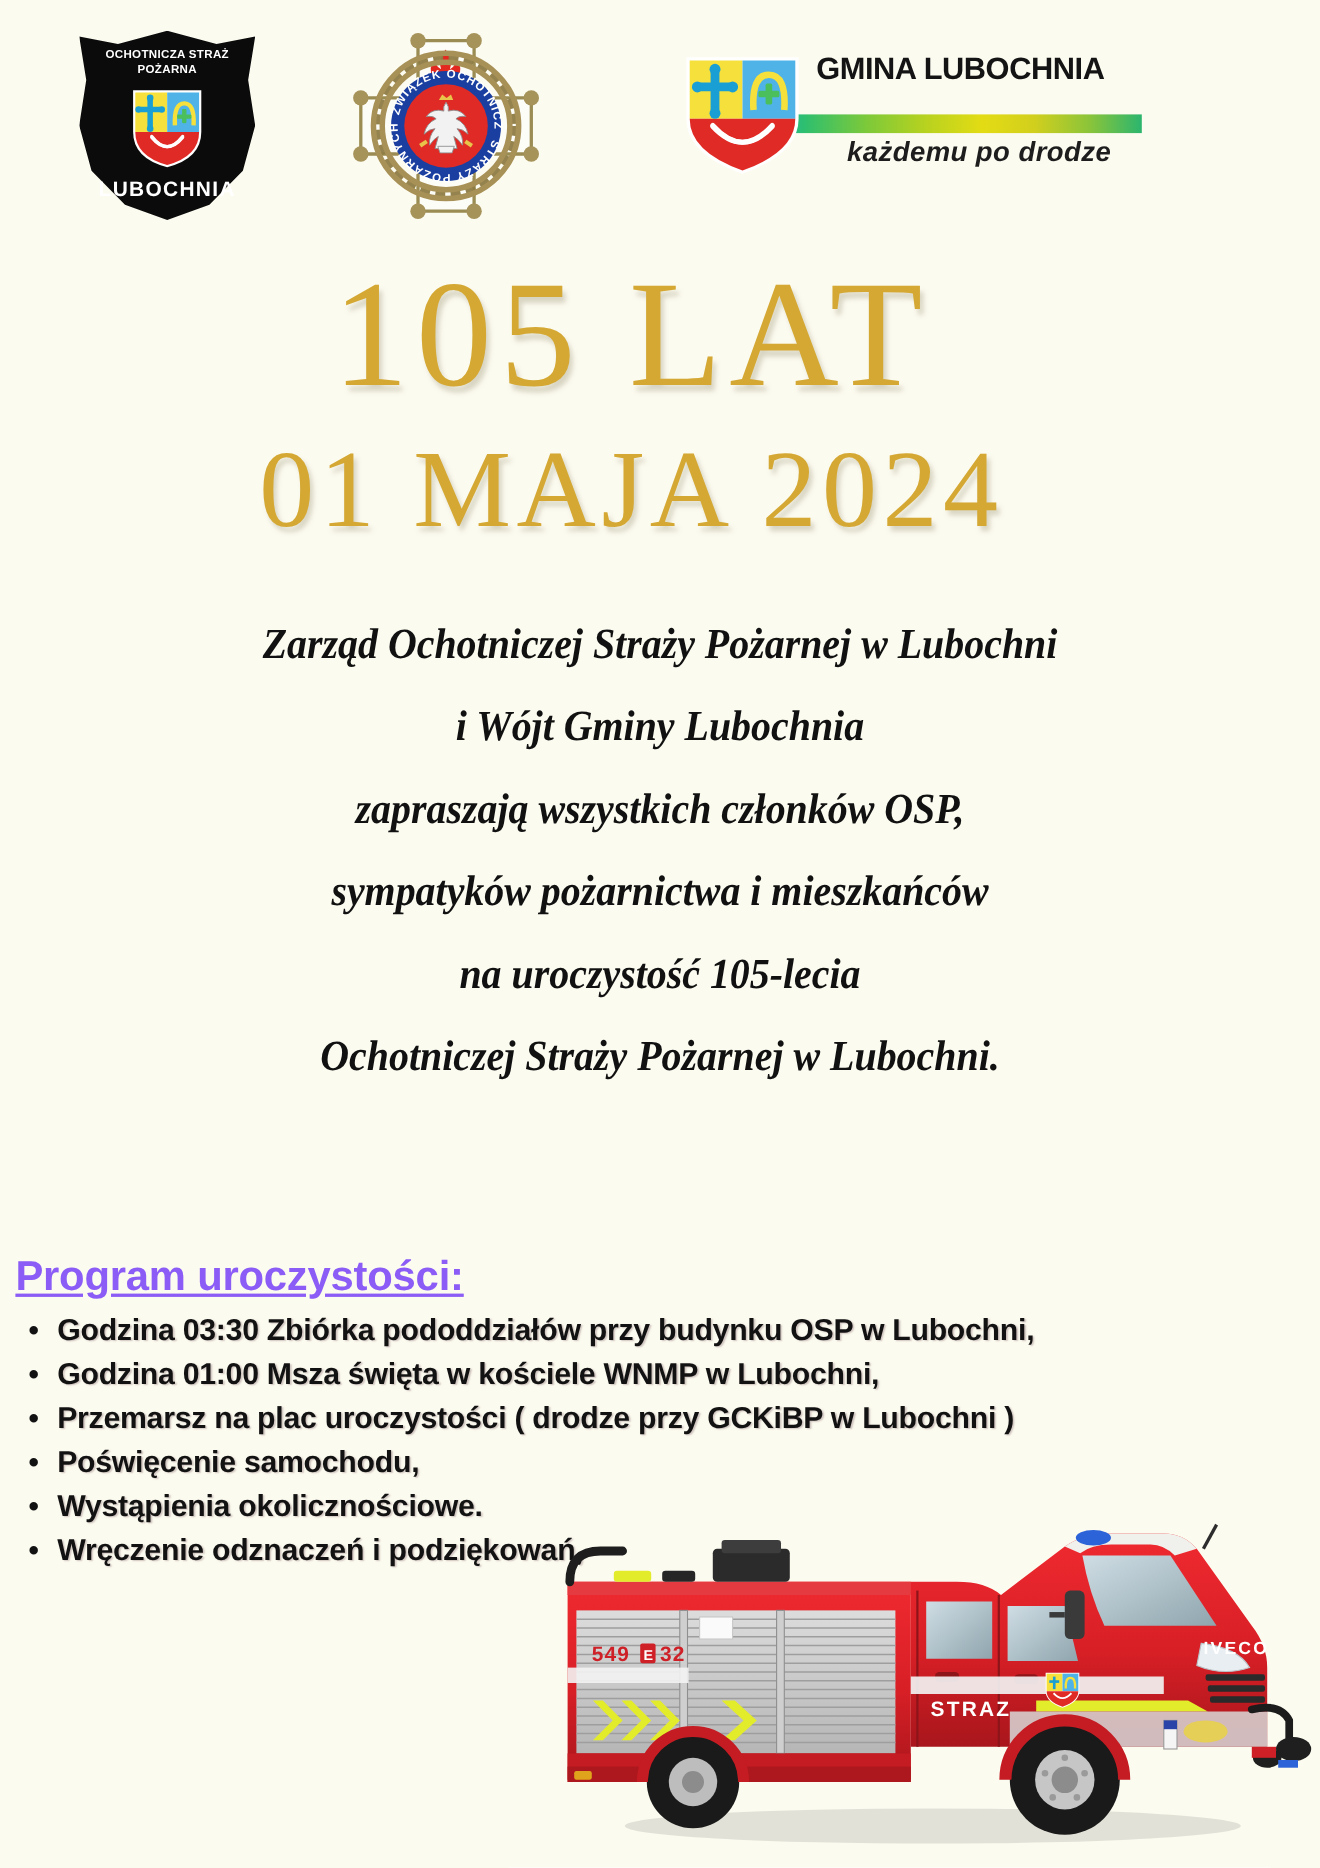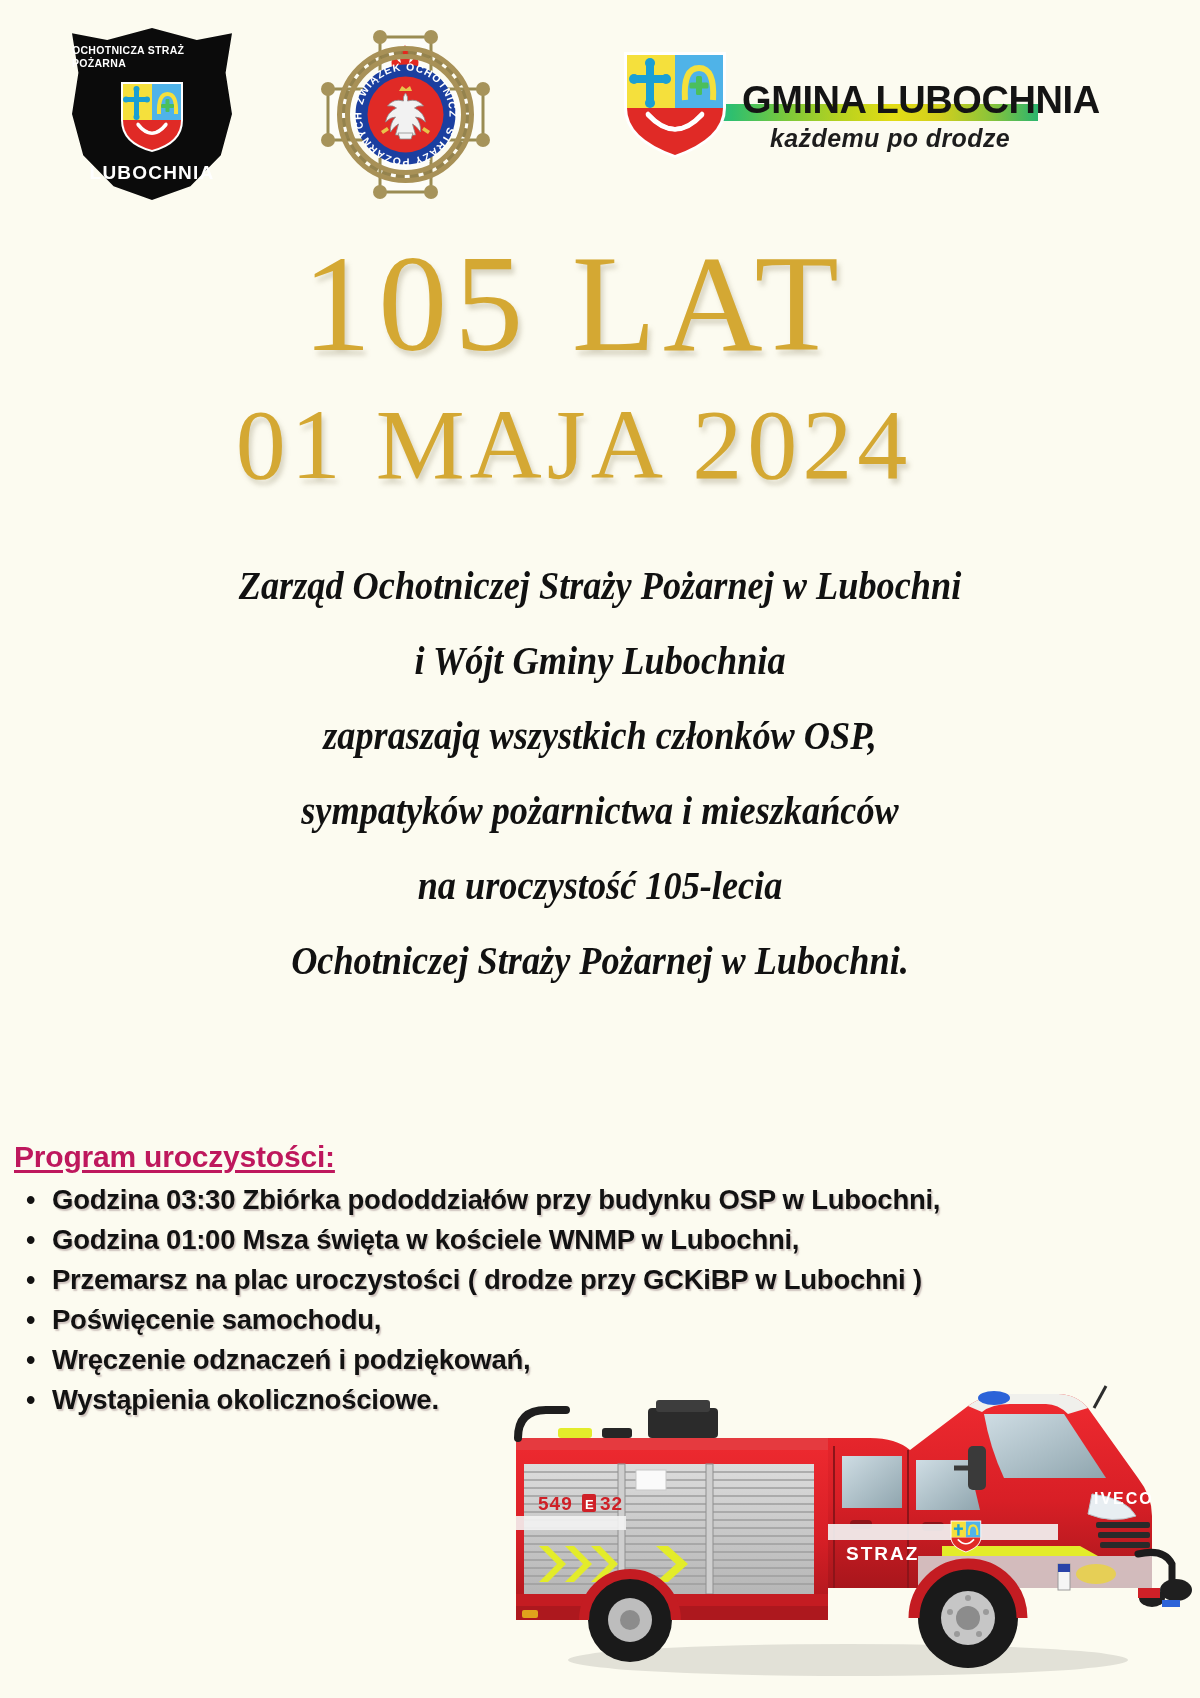--- a/index.html
+++ b/index.html
@@ -41,20 +41,21 @@
     background: #0b0b0b;
     -webkit-clip-path: polygon(50% 0%, 78% 7%, 100% 3%, 96% 26%, 100% 50%, 93% 74%, 74% 92%, 50% 100%, 26% 92%, 7% 74%, 0% 50%, 4% 26%, 0% 3%, 22% 7%);
     clip-path: polygon(50% 0%, 78% 7%, 100% 3%, 96% 26%, 100% 50%, 93% 74%, 74% 92%, 50% 100%, 26% 92%, 7% 74%, 0% 50%, 4% 26%, 0% 3%, 22% 7%);
     box-shadow: 0 0 0 3px #ffffff;
   }
   .osp-shield .txt-top {
     position: absolute;
     top: 16px;
     left: 0;
     width: 100%;
+    text-align: center;
     color: #fff;
     font-size: 10.5px;
     font-weight: bold;
     letter-spacing: .3px;
     line-height: 13px;
   }
   .osp-shield .txt-bottom {
     position: absolute;
     bottom: 16px;
     left: 0;
@@ -114,27 +115,26 @@
     height: 17px;
     background: linear-gradient(90deg,
       #0aa0d8 0%, #13b3c8 9%, #2fbf6e 22%, #7cc93a 36%,
       #b8d21f 50%, #e3dc14 63%, #d2cf1d 75%, #8ac43a 88%, #2bb56e 100%);
     z-index: 1;
   }
   .gmina .gtitle {
     position: absolute;
     left: 120px;
     top: -3px;
-    font-size: 38px;
+    font-size: 28px;
     font-weight: bold;
     letter-spacing: -0.4px;
     color: #141414;
     z-index: 4;
     white-space: nowrap;
-    margin-top: 32px;
   }
   .gmina .gtag {
     position: absolute;
     left: 148px;
     top: 74px;
     font-size: 25px;
     font-style: italic;
     font-weight: bold;
     color: #1d1d1d;
     letter-spacing: 0.4px;
@@ -188,23 +188,23 @@
   }
 
   
   .program {
     position: absolute;
     left: 14px;
     top: 1140px;
     width: 1050px;
   }
   .program-title {
-    font-size: 30px;
-    font-weight: bold;
-    color: #be185d;
+    font-size: 38px;
+    font-weight: bold;
+    color: #8b5cf6;
     text-decoration: underline;
     text-underline-offset: 3px;
     letter-spacing: -0.2px;
     margin-bottom: 6px;
   }
   .program ul {
     margin: 0;
     padding: 0 0 0 38px;
     list-style: none;
   }
@@ -388,22 +388,22 @@
     <span class="ln">Ochotniczej Straży Pożarnej w Lubochni.</span>
   </div>
 
   <div class="program">
     <div class="program-title">Program uroczystości:</div>
     <ul>
       <li>Godzina 03:30 Zbiórka pododdziałów przy budynku OSP w Lubochni,</li>
       <li>Godzina 01:00 Msza święta w kościele WNMP w Lubochni,</li>
       <li>Przemarsz na plac uroczystości ( drodze przy GCKiBP w Lubochni )</li>
       <li>Poświęcenie samochodu,</li>
+      <li>Wystąpienia okolicznościowe.</li>
       <li>Wręczenie odznaczeń i podziękowań,</li>
-      <li>Wystąpienia okolicznościowe.</li>
     </ul>
   </div>
 
   <div class="truck">
     <svg viewBox="0 0 700 400">
       <defs>
         <linearGradient id="redBody" x1="0" y1="0" x2="0" y2="1">
           <stop offset="0%" stop-color="#ef2a30"></stop>
           <stop offset="55%" stop-color="#d81f26"></stop>
           <stop offset="100%" stop-color="#a8161c"></stop>

